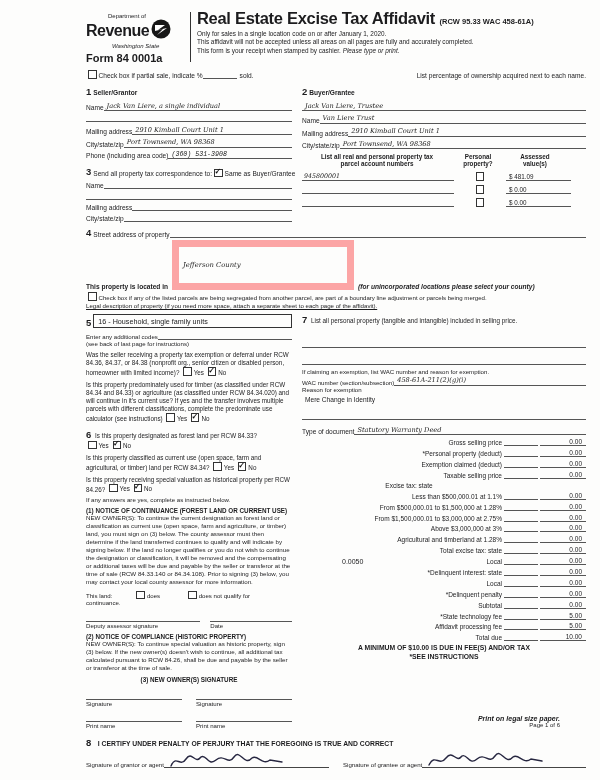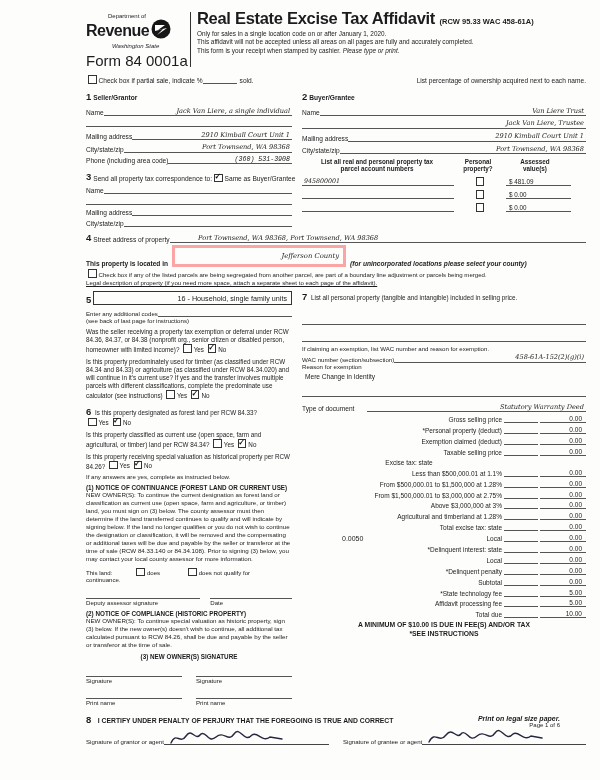--- a/index.html
+++ b/index.html
@@ -9,52 +9,52 @@
     box-sizing:border-box;padding:10px 14px 0 86px;overflow:hidden;
   }
   
   .hdr{display:flex;align-items:flex-start;}
   .logoBlock{width:102px;flex-shrink:0;padding-top:3px;}
   .deptTop{font-size:6px;margin-left:22px;}
   .revRow{display:flex;align-items:center;}
   .revName{font-size:16px;font-weight:bold;letter-spacing:-0.5px;}
   .revIcon{margin-left:2px;}
   .deptSub{font-size:6px;font-style:italic;margin-left:26px;}
-  .formNum{font-size:15px;font-weight:normal;margin-top:3px;}
+  .formNum{font-size:11px;font-weight:bold;margin-top:3px;}
   .hdrDivider{width:1px;background:#333;align-self:stretch;margin:2px 6px 2px 2px;}
   .titleBlock{flex:1;}
   .bigTitle{font-size:16.5px;font-weight:bold;letter-spacing:-0.3px;line-height:1.05;}
   .titleRef{font-size:7.5px;font-weight:bold;}
   .hdrLines{font-size:6.4px;line-height:1.3;margin-top:2px;}
   .it{font-style:italic;}
   
   .sec{font-weight:bold;}
   .secNum{font-size:9.5px;font-weight:bold;margin-right:2px;}
   .fz7{font-size:6.6px;}
   .fz6{font-size:6.1px;}
   .row{display:flex;align-items:flex-end;}
-  .field{display:flex;align-items:flex-end;font-size:6.6px;margin-top:3.2px;text-align:right;}
+  .field{display:flex;align-items:flex-end;font-size:6.6px;margin-top:3.2px;}
   .lbl{white-space:nowrap;}
   .uv{border-bottom:0.8px solid #555;padding:0 2px 0.5px 3px;white-space:nowrap;}
   .fill{flex:1;border-bottom:0.8px solid #555;min-height:7px;}
   .cb{display:inline-block;width:6.5px;height:6.5px;border:0.9px solid #333;position:relative;vertical-align:-1px;margin:0 2px;background:#fff;flex-shrink:0;}
   .cb.checked::after{content:"✓";position:absolute;left:-0.5px;top:-2.5px;font-size:8px;font-weight:bold;color:#111;}
   .twocol{display:flex;gap:10px;}
   .colL{width:206px;flex-shrink:0;}
   .colR{flex:1;min-width:0;}
   .hand{font-family:"DejaVu Serif",serif;font-style:italic;color:#222;}
   
   .ptab{font-size:6.3px;margin-top:4px;}
   .ptHead{display:flex;font-weight:bold;text-align:center;line-height:1.15;}
   .ptRow{display:flex;align-items:flex-end;margin-top:4px;}
   .ptNum{width:150px;border-bottom:0.8px solid #555;padding-left:2px;min-height:8px;}
   .ptCb{width:52px;text-align:center;}
   .ptVal{width:62px;border-bottom:0.8px solid #555;padding-left:3px;}
   
-  .countyBox{border:3px solid #fca5a5;padding:4px 4px;min-width:160px;font-size:6.8px;}
+  .countyBox{border:7px solid #fca5a5;padding:14px 4px;min-width:160px;font-size:6.8px;}
   .legalBox{border:1.2px solid #222;height:44px;margin-top:2px;padding:2px 6px;}
   .legalText{font-size:12.5px;letter-spacing:1.5px;transform:rotate(-0.6deg);}
   
   .codeBox{border:1px solid #333;padding:1.5px 4px;font-size:7.2px;flex:1;}
   .q{font-size:6.3px;line-height:1.28;margin-top:4px;position:relative;}
   .yn{white-space:nowrap;font-size:6.3px;}
   .noticeT{font-size:6.3px;font-weight:bold;margin-top:4px;}
   .noticeB{font-size:6.2px;line-height:1.28;text-align:left;}
   .center{text-align:center;}
   
@@ -165,25 +165,25 @@
           <span class="lbl">City/state/zip</span>
           <span class="fill"></span>
         </div>
     </div>
 
     <div class="colR">
       <div>
         <span class="secNum">2</span><span class="sec fz7">Buyer/Grantee</span>
       </div>
       <div class="field">
+          <span class="uv hand" style="flex:1;">Jack Van Liere, Trustee</span>
+        </div>
+      <div class="field">
           <span class="lbl">Name</span>
           <span class="uv hand" style="flex:1;">Van Liere Trust</span>
-        </div>
-      <div class="field">
-          <span class="uv hand" style="flex:1;">Jack Van Liere, Trustee</span>
         </div>
       <div class="field">
           <span class="lbl">Mailing address</span>
           <span class="uv hand" style="flex:1;">2910 Kimball Court Unit 1</span>
         </div>
       <div class="field">
           <span class="lbl">City/state/zip</span>
           <span class="uv hand" style="flex:1;">Port Townsend, WA 98368</span>
         </div>
 
@@ -218,21 +218,20 @@
           <span class="ptVal">$ 0.00</span>
         </div>
       </div>
     </div>
   </div>
 
   <div style="margin-top:5px;">
     <div class="field" style="margin-top:0;">
       <span class="secNum">4</span>
       <span class="lbl">Street address of property</span>
-      <span class="uv hand" style="flex:1;max-width:300px;">Port Townsend, WA 98368, Port Townsend, WA 98368</span>
       <span class="fill"></span>
     </div>
     <div class="field" style="margin-top:2px;">
       <span class="lbl sec fz7">This property is located in</span>
       <span class="countyBox hand" style="margin:0 4px;">Jefferson County</span>
       <span class="lbl sec fz7 it">(for unincorporated locations please select your county)</span>
     </div>
     <div class="field" style="margin-top:2px;">
       <span class="cb"></span>
       <span class="fz6">Check box if any of the listed parcels are being segregated from another parcel, are part of a boundary line adjustment or parcels being merged.</span>
@@ -325,26 +324,26 @@
     <div class="colR">
       <div class="q" style="margin-top:0;">
         <span class="secNum">7</span>
         <span>List all personal property (tangible and intangible) included in selling price.</span>
       </div>
       <div class="fill" style="margin-top:14px;"></div>
       <div class="fill" style="margin-top:9px;"></div>
       <div class="fz6" style="margin-top:3px;">If claiming an exemption, list WAC number and reason for exemption.</div>
       <div class="field" style="margin-top:1px;">
         <span class="lbl fz6">WAC number (section/subsection)</span>
-        <span class="uv hand" style="flex:1;">458-61A-152(2)(g)(i)</span>
+        <span class="uv hand" style="flex:1;">458-61A-211(2)(g)(i)</span>
       </div>
       <div class="fz6">Reason for exemption</div>
       <div class="fz7" style="margin-top:3px;margin-left:3px;">Mere Change in Identity</div>
       <div class="fill" style="margin-top:9px;"></div>
-      <div class="field" style="margin-top:6px;gap:13px;">
+      <div class="field" style="margin-top:6px;">
         <span class="lbl">Type of document</span>
         <span class="uv hand" style="flex:1;">Statutory Warranty Deed</span>
       </div>
 
       <div style="margin-top:2px;">
         <div class="taxrow">
             <span class="tlabel">Gross selling price</span>
             <span class="tleader"></span>
             <span class="tval">0.00</span>
           </div>

